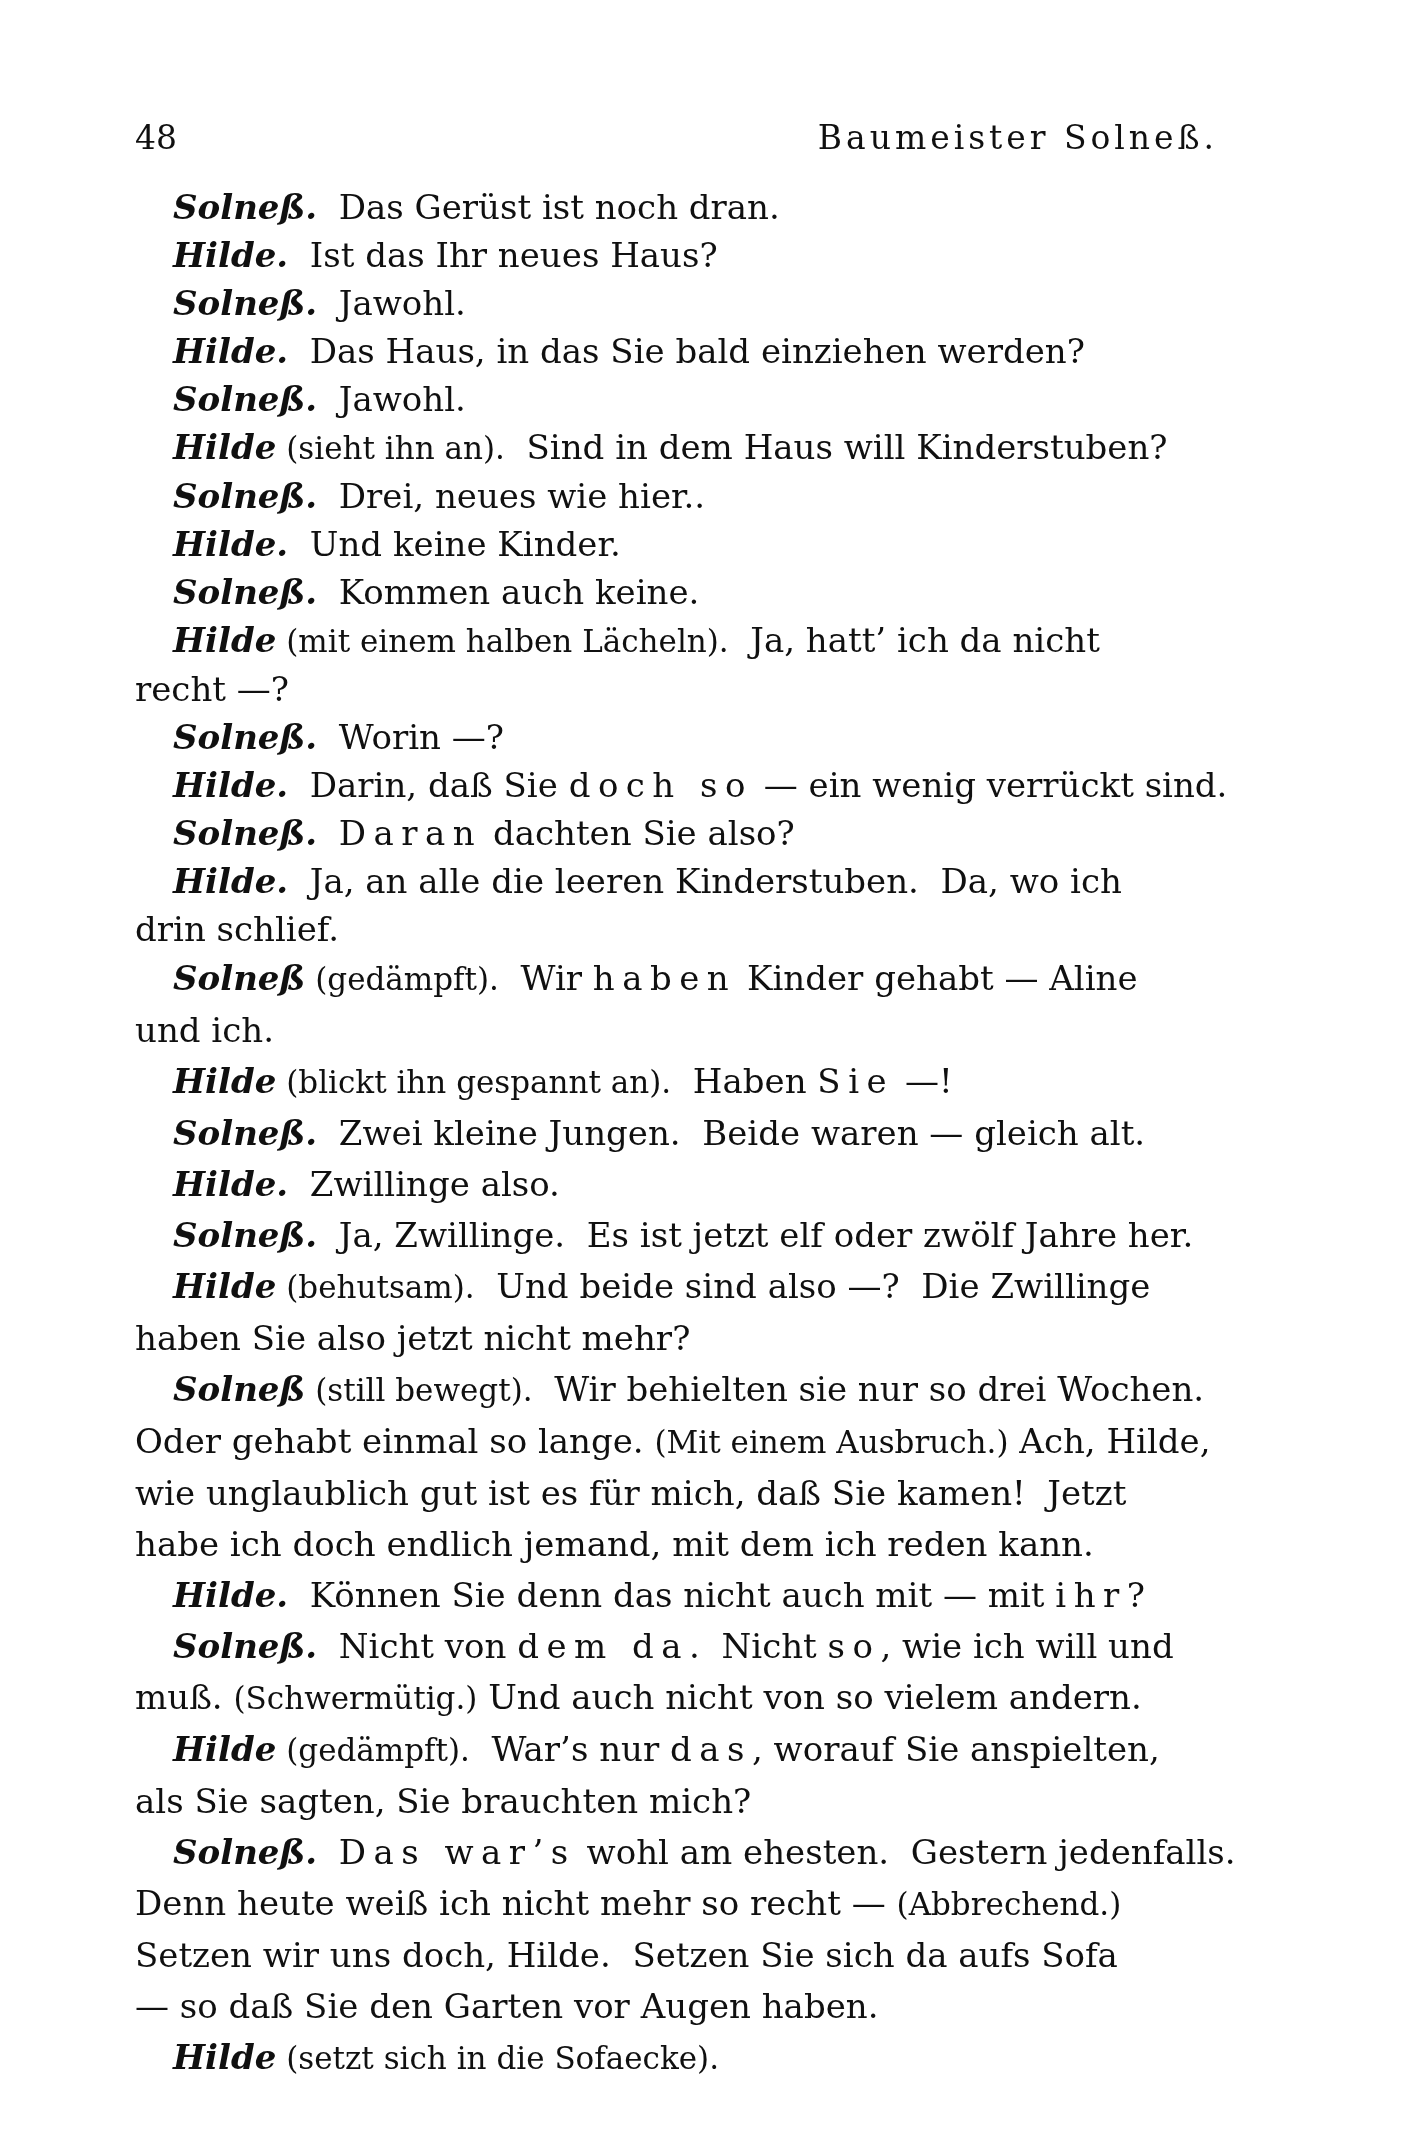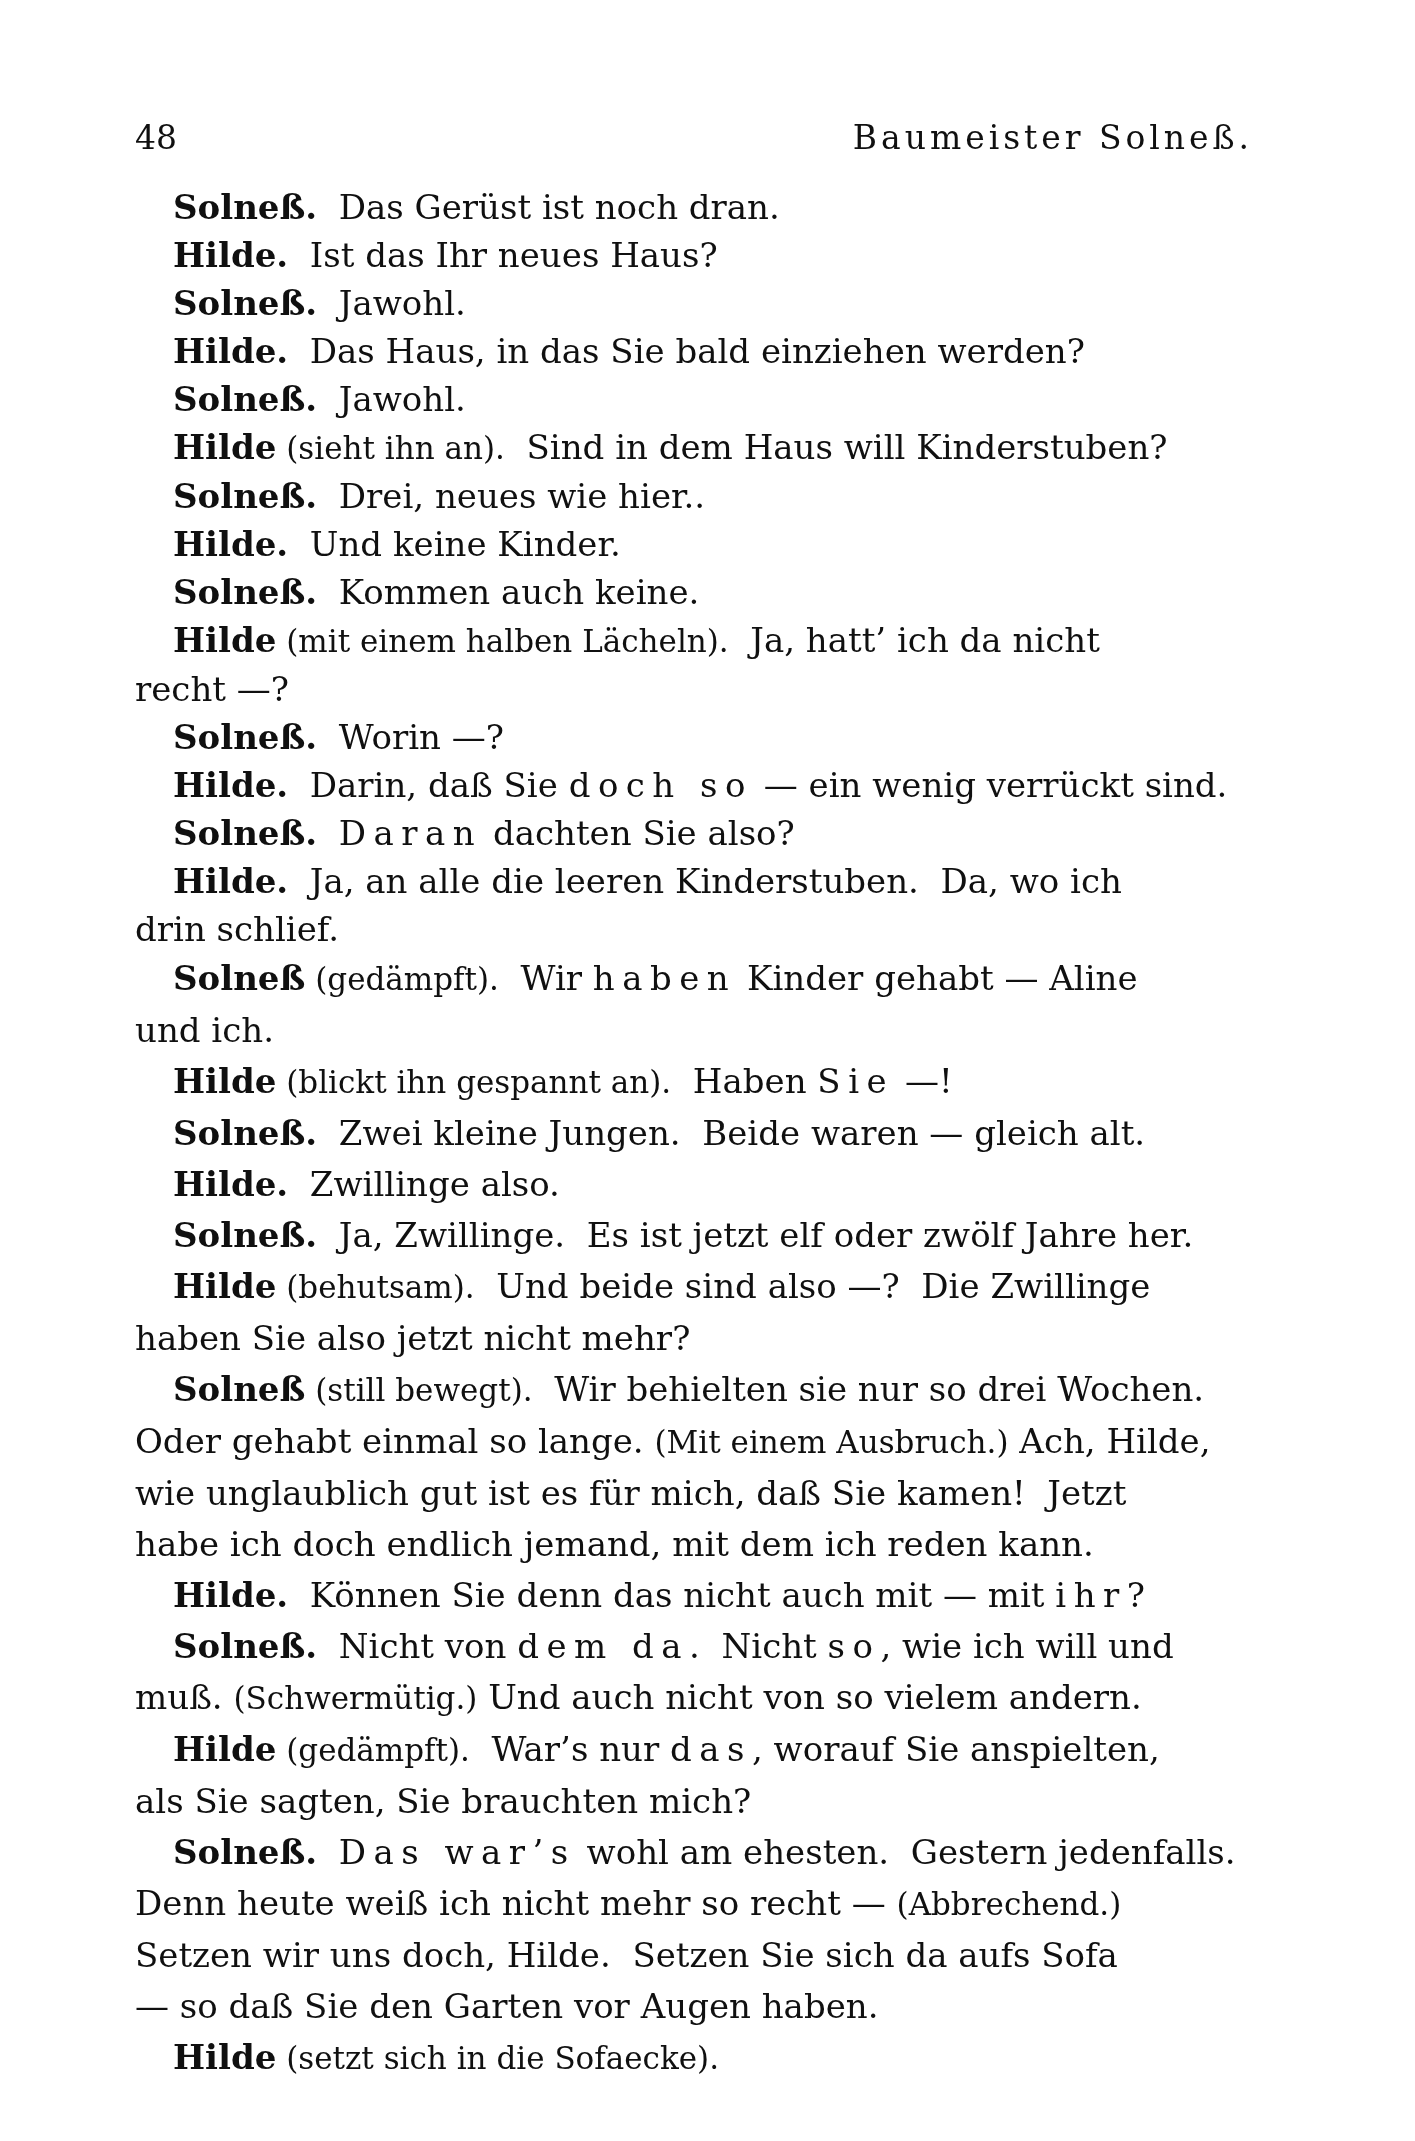--- a/index.html
+++ b/index.html
@@ -9,21 +9,21 @@
   }
   .page {
     position: relative;
     width: 1415px;
     height: 2141px;
     margin: 0 auto;
     background: #ffffff;
     color: #101010;
     font-family: "DejaVu Serif", "Liberation Serif", serif;
     box-sizing: border-box;
-    padding: 118px 42px 0 135px;
+    padding: 118px 77px 0 135px;
     overflow: hidden;
   }
   .running-head {
     display: flex;
     align-items: baseline;
     font-size: 33px;
     margin-bottom: 26px;
   }
   .page-number {
     flex: 0 0 auto;
@@ -43,20 +43,21 @@
   }
   
   .line:nth-child(n+17) {
     line-height: 51px;
   }
   .indent {
     padding-left: 38px;
   }
   .speaker {
     font-weight: bold;
+    font-style: italic;
   }
   .stage {
     font-size: 31px;
   }
   .spaced {
     letter-spacing: 0.22em;
     text-align: center;
   }
 </style>
 </head>

